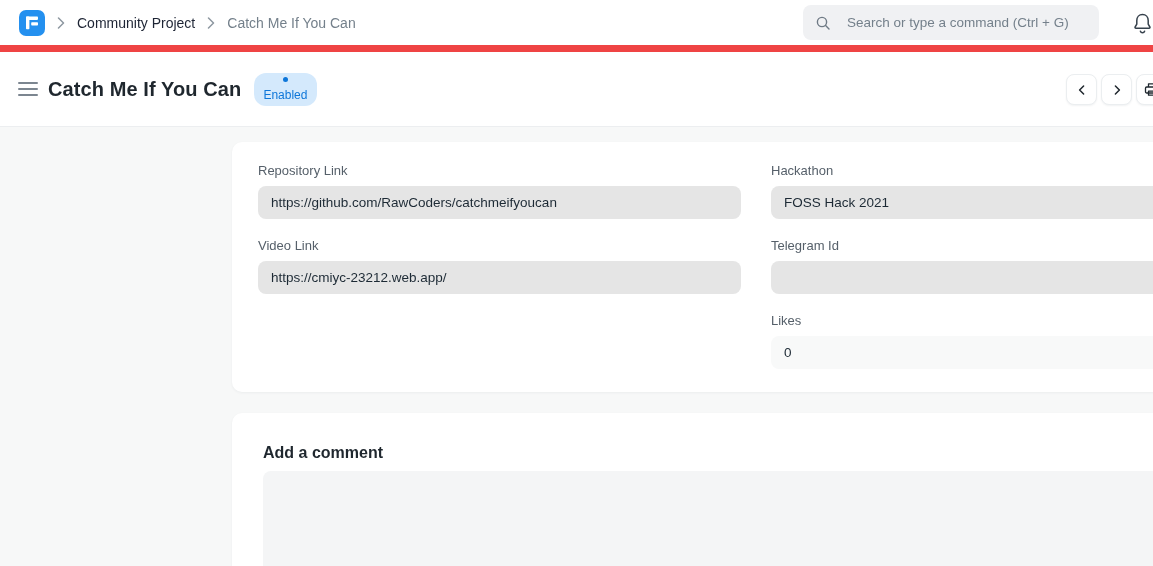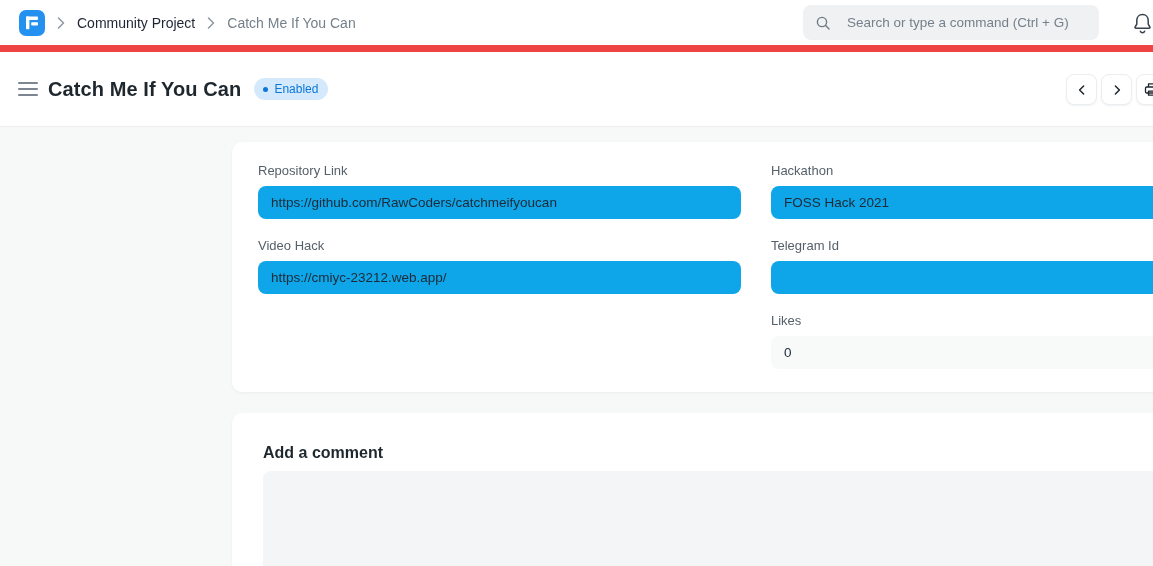--- a/index.html
+++ b/index.html
@@ -99,20 +99,21 @@
     background: #d4e9fc;
     color: #0d76d9;
     font-size: 12px;
     font-weight: 500;
     border-radius: 12px;
     padding: 4px 10px 4px 9px;
     display: inline-flex;
     align-items: center;
     gap: 6px;
     white-space: nowrap;
+    flex-direction: column;
   }
   .status-badge .dot {
     width: 5px; height: 5px;
     border-radius: 50%;
     background: #0d76d9;
     display: inline-block;
   }
   .header-actions {
     position: absolute;
     top: 22px;
@@ -160,21 +161,21 @@
     color: #56606a;
     margin-bottom: 7px;
     line-height: 16px;
   }
   .field-input {
     width: 100%;
     height: 33px;
     border: none;
     outline: none;
     border-radius: 8px;
-    background: #0ea5e9;
+    background: #e5e5e5;
     padding: 0 13px;
     font-family: "Liberation Sans", sans-serif;
     font-size: 13.5px;
     color: #1d2a35;
   }
   .field-input.readonly { background: #f8f9f9; }
   .cell-likes { grid-column: 2; }
 
   .card.comment-card {
     margin-top: 21px;
@@ -285,21 +286,21 @@
         <label class="field-label">Repository Link</label>
         <input class="field-input" value="https://github.com/RawCoders/catchmeifyoucan" style="">
       </div>
 
       <div>
         <label class="field-label">Hackathon</label>
         <input class="field-input" value="FOSS Hack 2021" style="">
       </div>
 
       <div>
-        <label class="field-label">Video Hack</label>
+        <label class="field-label">Video Link</label>
         <input class="field-input" value="https://cmiyc-23212.web.app/" style="">
       </div>
 
       <div>
         <label class="field-label">Telegram Id</label>
         <input class="field-input" value="" style="">
       </div>
 
       <div class="cell-likes">
         <label class="field-label">Likes</label>

